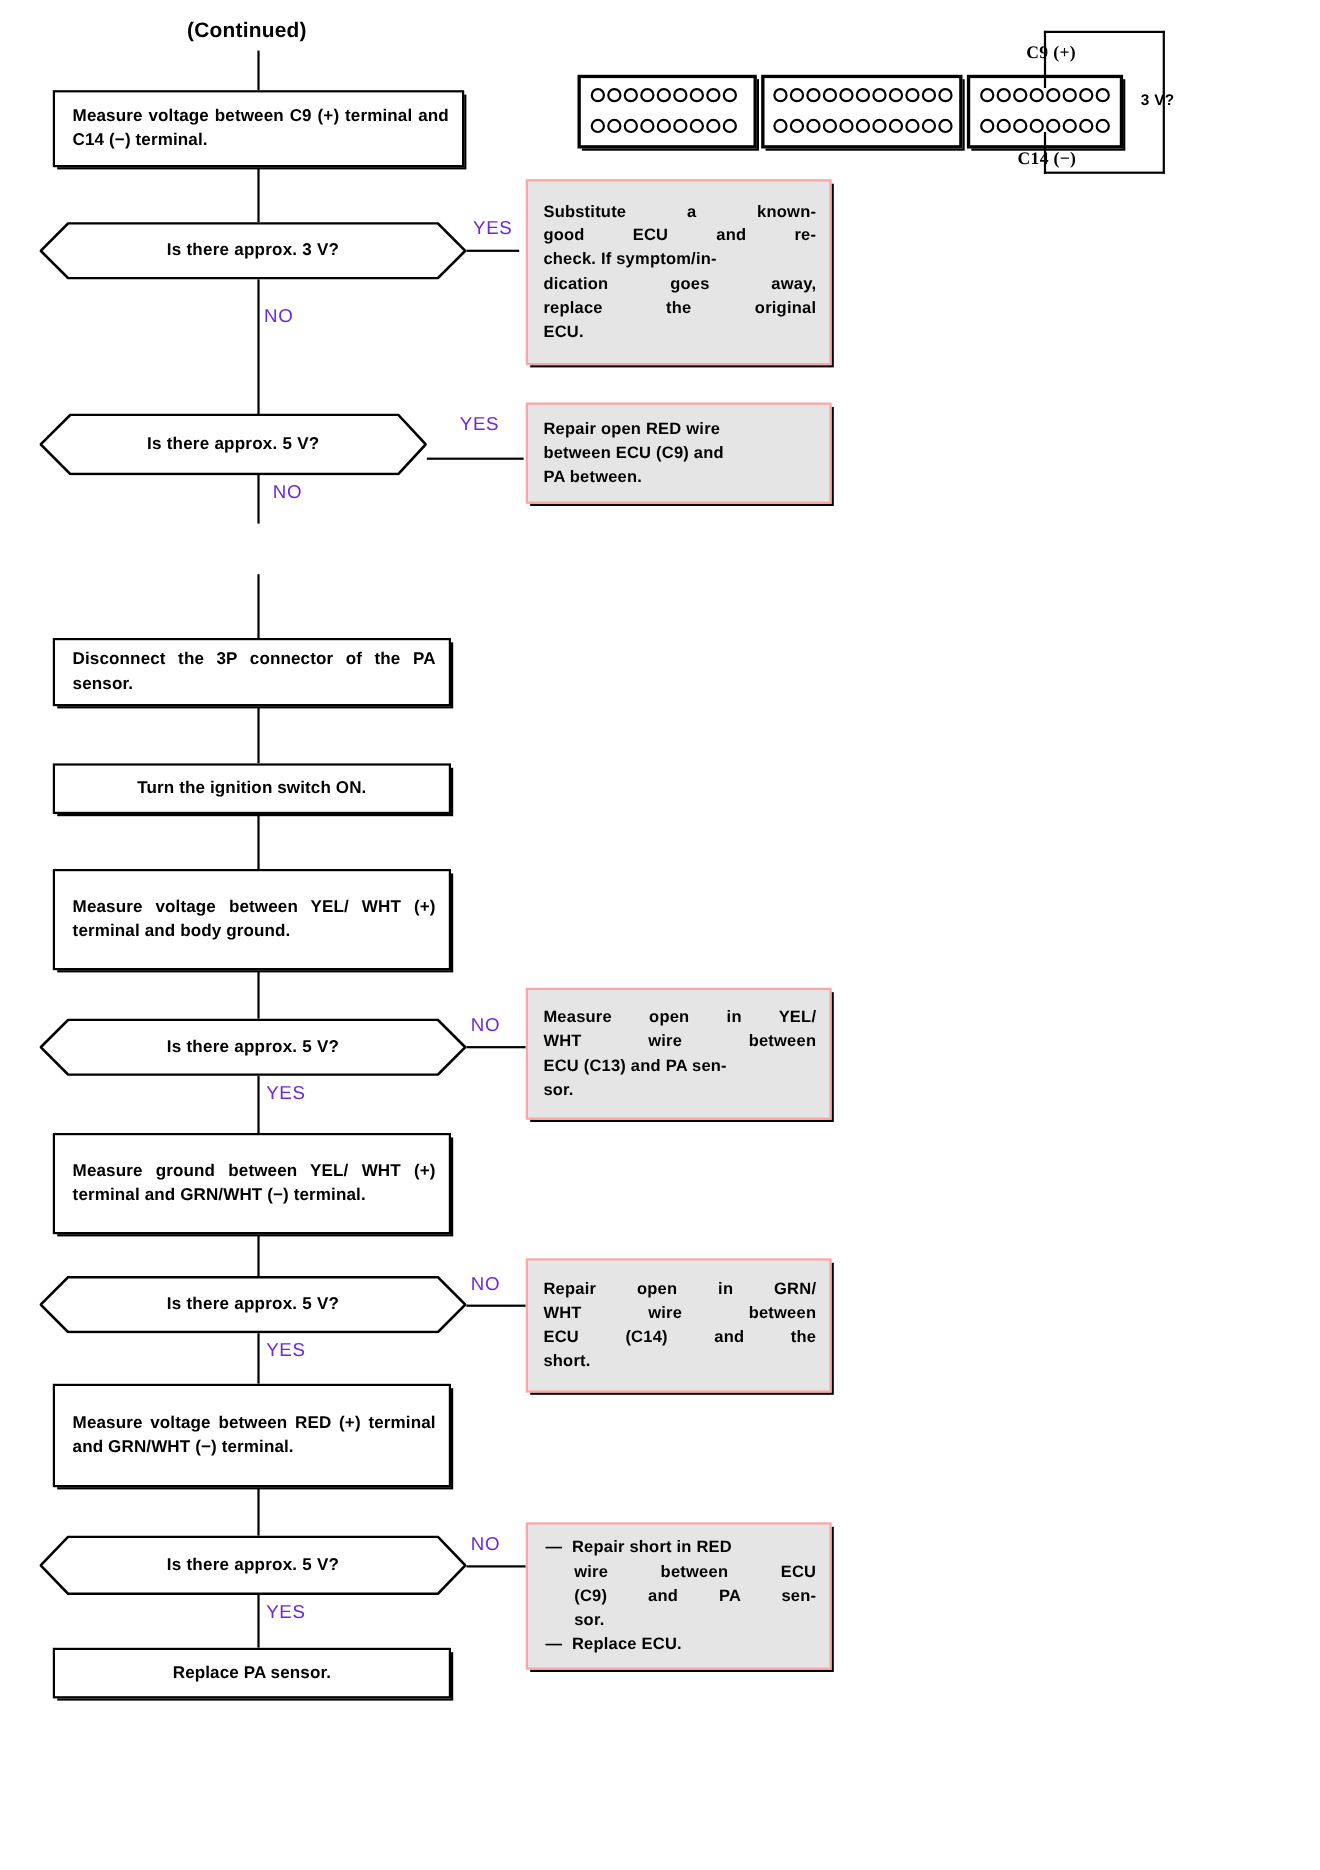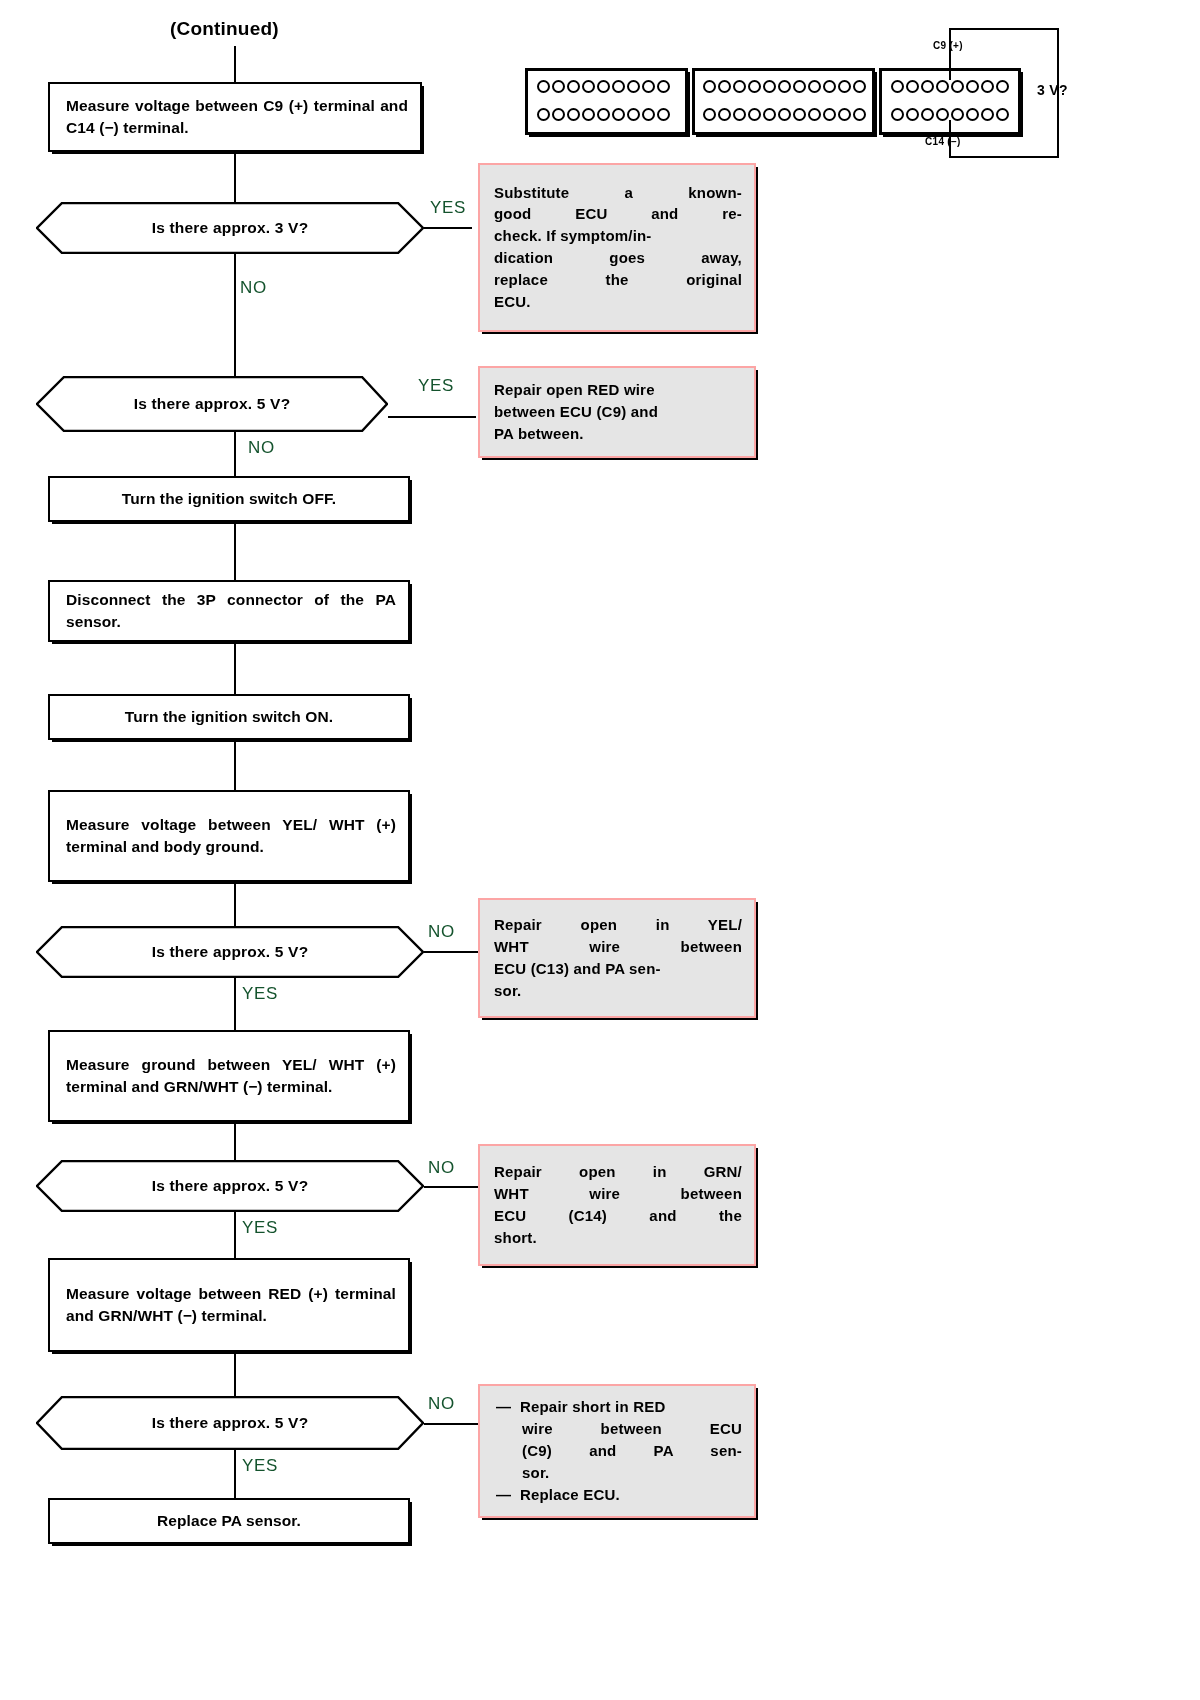--- a/index.html
+++ b/index.html
@@ -89,21 +89,21 @@
   
   .vline { position: absolute; width: 2px; background: #000; }
   .hline { position: absolute; height: 2px; background: #000; }
 
   
   .blabel {
     position: absolute;
     font-size: 17px;
     font-weight: normal;
     letter-spacing: 0.6px;
-    color: #14532d;
+    color: #6d28d9;
     white-space: nowrap;
   }
 
   
   .continued {
     position: absolute;
     font-size: 19px;
     font-weight: bold;
     letter-spacing: 0.2px;
   }
@@ -126,24 +126,25 @@
     width: 13px;
     height: 13px;
     border: 2.3px solid #000;
     border-radius: 50%;
     box-sizing: border-box;
     margin-right: 2px;
     background: #fff;
   }
   .plabel {
     position: absolute;
-    font-size: 10px;
+    font-size: 16px;
     font-weight: bold;
     letter-spacing: 0.3px;
     white-space: nowrap;
+    font-family: Liberation Serif, serif;
   }
   .vlabel {
     position: absolute;
     font-size: 14px;
     font-weight: bold;
     letter-spacing: 0.3px;
     white-space: nowrap;
   }
   .lead { position: absolute; background: #000; }
 </style>
@@ -301,23 +302,20 @@
   <div class="blabel" style="left:248px; top:438px;">NO</div>
 
   <div class="action" style="left:478px; top:366px; width:278px; height:92px;">
     <div class="txt">
       <span style="display:block">Repair open RED wire</span>
       <span style="display:block">between ECU (C9) and</span>
       <span style="display:block">PA between.</span>
     </div>
   </div>
 
-  <div class="proc" style="left:48px; top:476px; width:362px; height:46px;">
-    <div class="txt ctr" style="text-align:center;left:0;right:0;">Turn the ignition switch OFF.</div>
-  </div>
 
   <div class="proc" style="left:48px; top:580px; width:362px; height:62px;">
     <div class="txt just">Disconnect the 3P connector of the PA sensor.</div>
   </div>
 
   <div class="proc" style="left:48px; top:694px; width:362px; height:46px;">
     <div class="txt ctr" style="text-align:center;left:0;right:0;">Turn the ignition switch ON.</div>
   </div>
 
   <div class="proc" style="left:48px; top:790px; width:362px; height:92px;">
@@ -331,21 +329,21 @@
       </svg>
     </div>
     <div class="dtxt">Is there approx. 5 V?</div>
   </div>
   <div class="hline" style="left:424px; top:951px; width:54px;"></div>
   <div class="blabel" style="left:428px; top:922px;">NO</div>
   <div class="blabel" style="left:242px; top:984px;">YES</div>
 
   <div class="action" style="left:478px; top:898px; width:278px; height:120px;">
     <div class="txt">
-      <span style="display:block;text-align:justify;text-align-last:justify">Repair open in YEL/</span>
+      <span style="display:block;text-align:justify;text-align-last:justify">Measure open in YEL/</span>
       <span style="display:block;text-align:justify;text-align-last:justify">WHT wire between</span>
       <span style="display:block">ECU (C13) and PA sen-</span>
       <span style="display:block">sor.</span>
     </div>
   </div>
 
   <div class="proc" style="left:48px; top:1030px; width:362px; height:92px;">
     <div class="txt just">Measure ground between YEL/ WHT (+) terminal and GRN/WHT (−) terminal.</div>
   </div>
 

